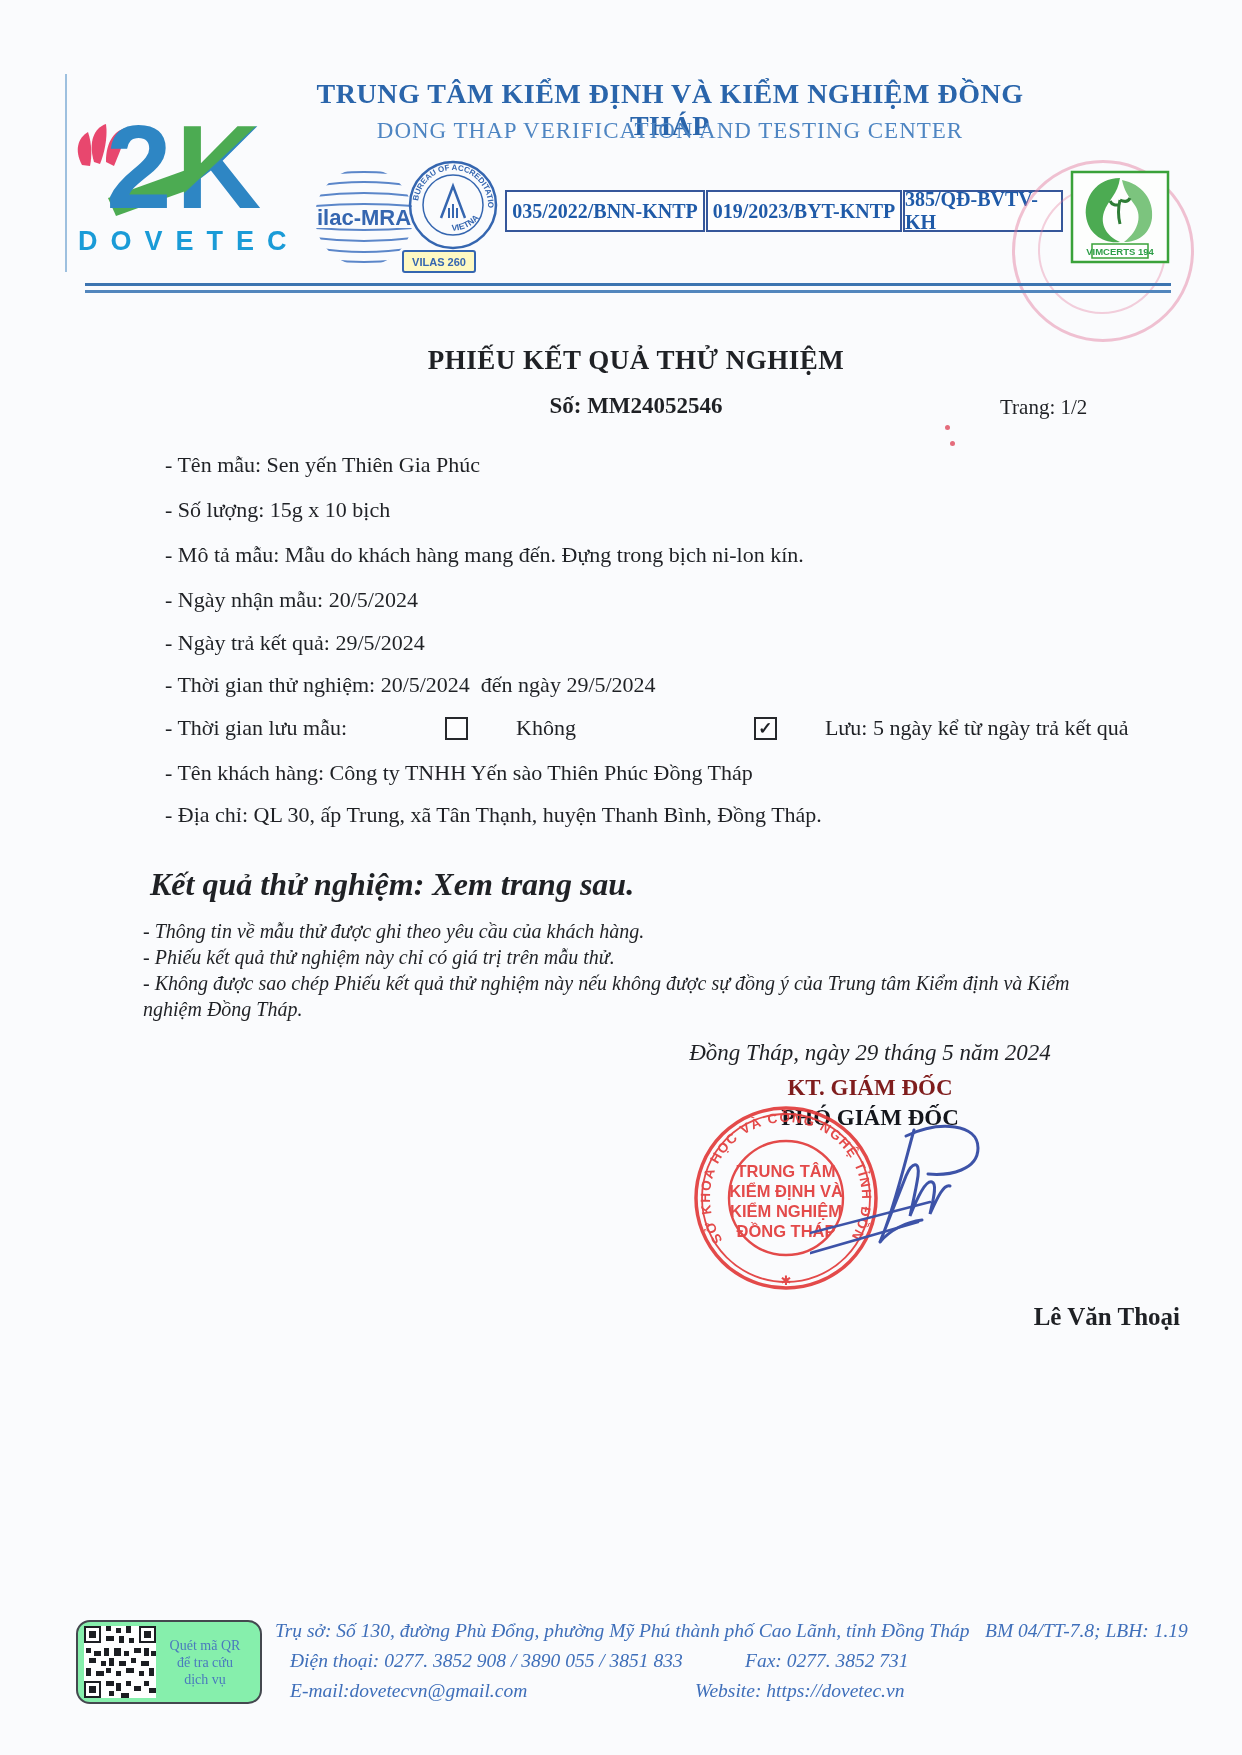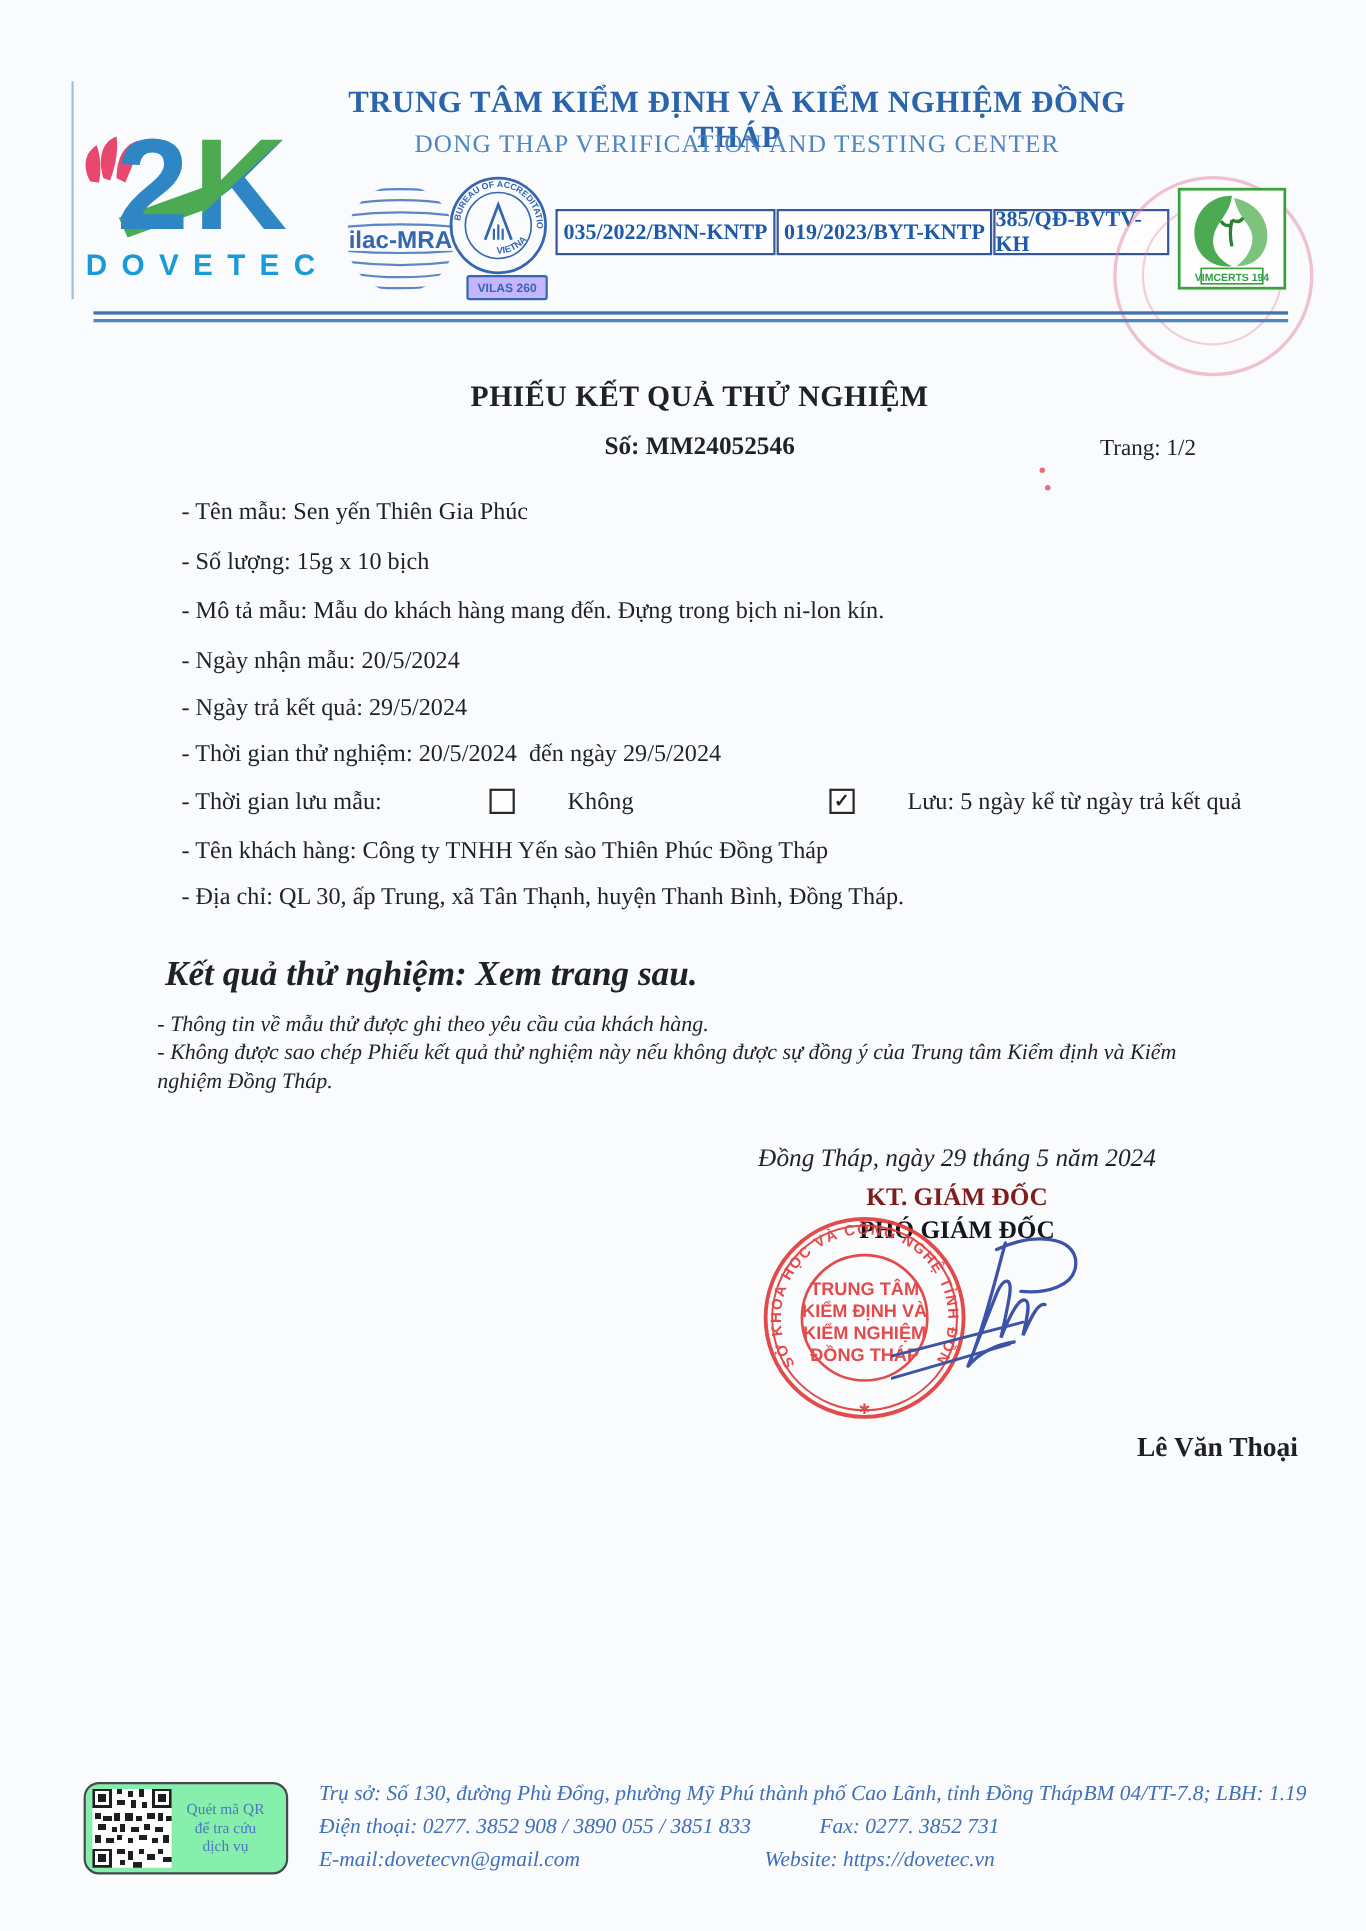--- a/index.html
+++ b/index.html
@@ -12,23 +12,23 @@
   .abs{position:absolute;}
   
   .title-vi{left:310px;top:78px;width:720px;text-align:center;
     font-size:28px;font-weight:bold;color:#2a65ab;letter-spacing:.5px;}
   .title-en{left:310px;top:118px;width:720px;text-align:center;
     font-size:23px;color:#4e85c2;letter-spacing:1px;}
   .edge-line{left:65px;top:74px;width:2px;height:198px;background:#6b9fd0;opacity:.65;}
   .num-box{top:190px;height:38px;border:2px solid #35569a;background:#fdfdfe;
     display:flex;align-items:center;justify-content:center;
     font-size:20px;font-weight:bold;color:#1f5aa8;}
-  .vilas-box{left:424px;top:250px;width:70px;height:19px;border:2px solid #3566b0;border-radius:3px;
+  .vilas-box{left:402px;top:250px;width:70px;height:19px;border:2px solid #3566b0;border-radius:3px;
     display:flex;align-items:center;justify-content:center;font-size:11px;font-weight:bold;color:#3566b0;
-    font-family:"Liberation Sans",sans-serif;background:#c4b5fd;}
+    font-family:"Liberation Sans",sans-serif;background:#fef9c3;}
   .divider{left:85px;top:283px;width:1086px;height:4px;
     border-top:3px solid #3c74b0;border-bottom:3px solid #5286bd;}
   .pink-stamp{border-radius:50%;border:3px solid rgba(226,120,155,.45);}
   .pink-stamp.inner{border-width:2px;border-color:rgba(226,120,155,.35);}
   .pink-dot{width:5px;height:5px;border-radius:50%;background:rgba(220,60,80,.75);}
   
   .doc-heading{left:136px;top:345px;width:1000px;text-align:center;
     font-size:27px;font-weight:bold;letter-spacing:.5px;}
   .doc-number{left:136px;top:393px;width:1000px;text-align:center;
     font-size:23px;font-weight:bold;}
@@ -174,20 +174,21 @@
   <span style="margin-left:12px;">Lưu: 5 ngày kể từ ngày trả kết quả</span>
 </div>
 
 <div class="abs info-row" style="top:760px;">- Tên khách hàng: Công ty TNHH Yến sào Thiên Phúc Đồng Tháp</div>
 <div class="abs info-row" style="top:802px;">- Địa chỉ: QL 30, ấp Trung, xã Tân Thạnh, huyện Thanh Bình, Đồng Tháp.</div>
 
 <div class="abs result-line">Kết quả thử nghiệm: Xem trang sau.</div>
 
 <div class="abs notes">
   <p>- Thông tin về mẫu thử được ghi theo yêu cầu của khách hàng.</p>
+  <p>- Phiếu kết quả thử nghiệm này chỉ có giá trị trên mẫu thử.</p>
   <p>- Không được sao chép Phiếu kết quả thử nghiệm này nếu không được sự đồng ý của Trung tâm Kiểm định và Kiểm nghiệm Đồng Tháp.</p>
 </div>
 
 <div class="abs sig-date">Đồng Tháp, ngày 29 tháng 5 năm 2024</div>
 <div class="abs sig-title1">KT. GIÁM ĐỐC</div>
 <div class="abs sig-title2">PHÓ GIÁM ĐỐC</div>
 
 <div class="abs" style="left:690px;top:1102px;opacity:.92;">
   <svg width="192" height="192" viewBox="0 0 192 192">
     <g stroke="#e23b3b" fill="none">
@@ -275,18 +276,18 @@
         <rect x="15" y="27" width="3" height="2"></rect>
     </g>
   </svg>
   <div class="qr-caption">
     <div>Quét mã QR</div>
     <div>để tra cứu</div>
     <div>dịch vụ</div>
   </div>
 </div>
 
-<div class="abs ft" style="left:290px;top:1620px;">Trụ sở: Số 130, đường Phù Đổng, phường Mỹ Phú thành phố Cao Lãnh, tỉnh Đồng Tháp</div>
+<div class="abs ft" style="left:275px;top:1620px;">Trụ sở: Số 130, đường Phù Đổng, phường Mỹ Phú thành phố Cao Lãnh, tỉnh Đồng Tháp</div>
 <div class="abs ft code" style="left:985px;top:1620px;">BM 04/TT-7.8; LBH: 1.19</div>
 <div class="abs ft" style="left:290px;top:1650px;">Điện thoại: 0277. 3852 908 / 3890 055 / 3851 833</div>
 <div class="abs ft" style="left:745px;top:1650px;">Fax: 0277. 3852 731</div>
 <div class="abs ft" style="left:290px;top:1680px;">E-mail:dovetecvn@gmail.com</div>
 <div class="abs ft" style="left:695px;top:1680px;">Website: https://dovetec.vn</div>
 
 </body></html>

